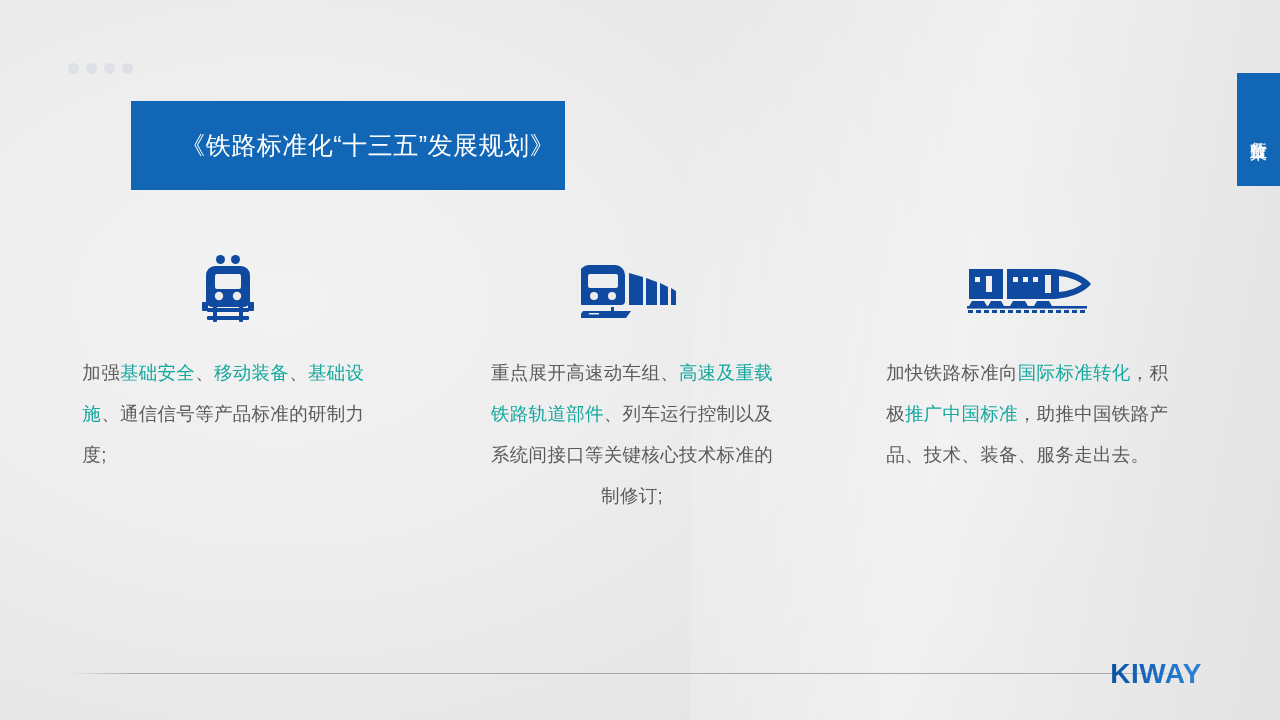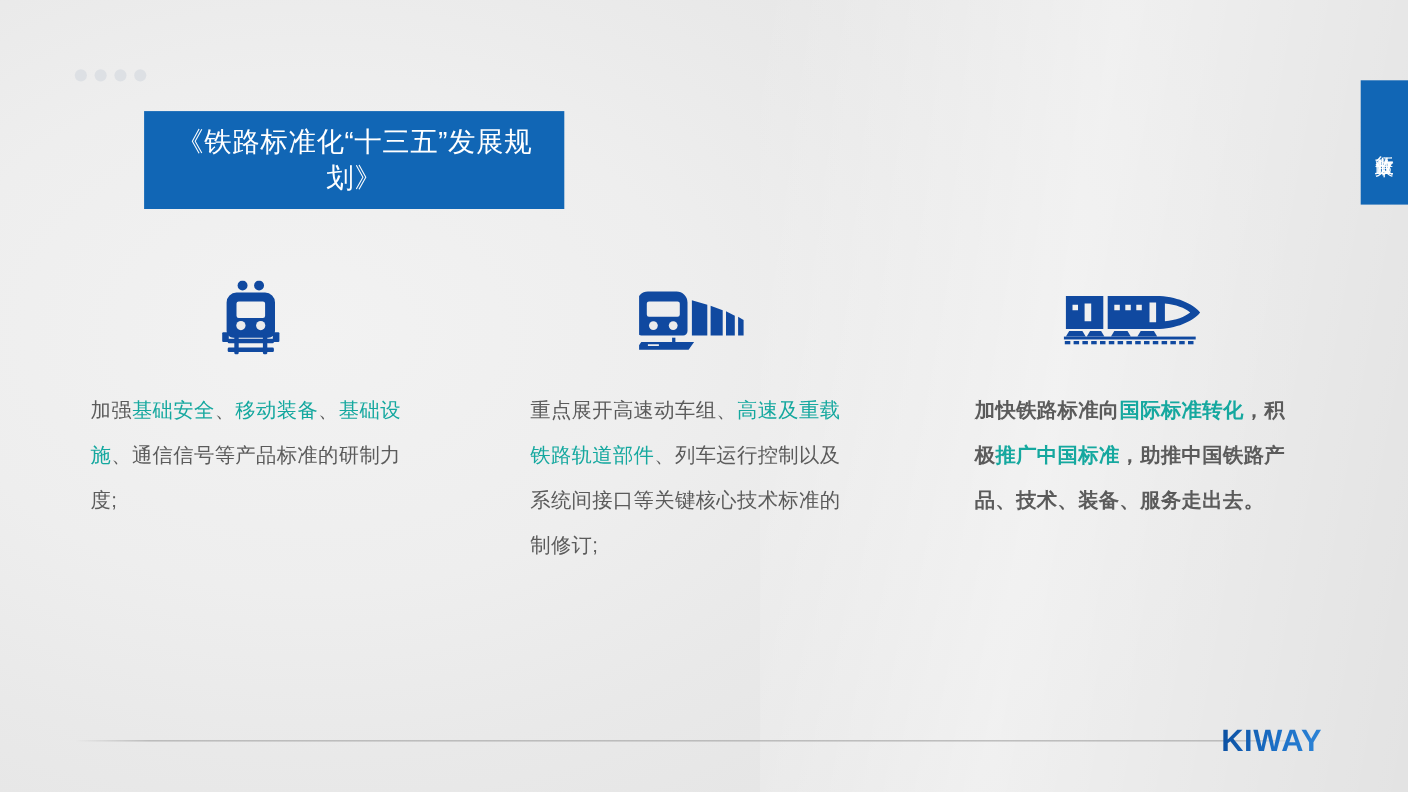--- a/index.html
+++ b/index.html
@@ -49,26 +49,26 @@
     width: 11px; height: 11px;
     border-radius: 50%;
     background: #dde0e4;
   }
 
   
   .title-banner {
     position: absolute;
     left: 131px;
     top: 101px;
-    width: 382px;
+    width: 434px;
     height: 89px;
     background: #1166b5;
     display: flex;
     align-items: center;
-    justify-content: center;
+    justify-content: flex-end;
     z-index: 3;
   }
   .title-banner .title-text {
     color: #ffffff;
     font-size: 25px;
     line-height: 33px;
     letter-spacing: 0.5px;
     text-align: center;
     padding: 0 10px;
     font-weight: 400;
@@ -121,22 +121,22 @@
   .col-body {
     margin-top: 24px;
     width: 300px;
     color: #5b5b5b;
     font-size: 18.5px;
     line-height: 41px;
     letter-spacing: 0.3px;
     text-align: left;
   }
   .col-1 .col-body { width: 300px; margin-left: 8px; }
-  .col-2 .col-body { width: 300px; margin-left: 6px; }
-  .col-3 .col-body { width: 300px; margin-left: 13px; font-weight: bold; }
+  .col-2 .col-body { width: 300px; margin-left: 6px; text-align: center; }
+  .col-3 .col-body { width: 300px; margin-left: 13px; }
   .hl { color: #15a89f; }
 
   
   .footer-line {
     position: absolute;
     left: 68px;
     top: 673px;
     width: 1120px;
     height: 1px;
     background: linear-gradient(90deg, rgba(170,170,170,0) 0%, #a9a9a9 6%, #a9a9a9 94%, rgba(170,170,170,0) 100%);

